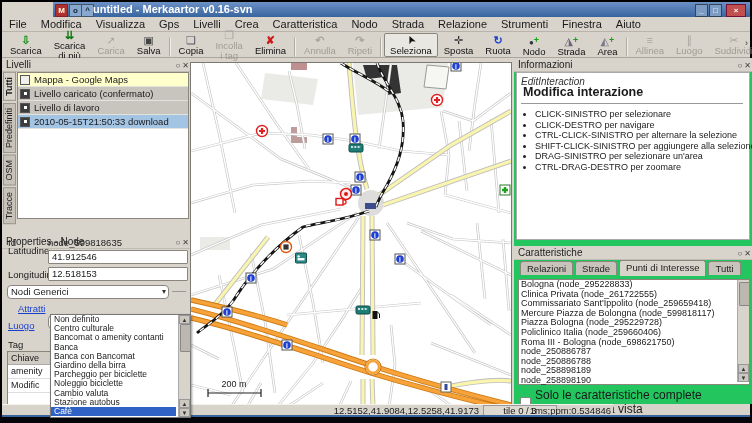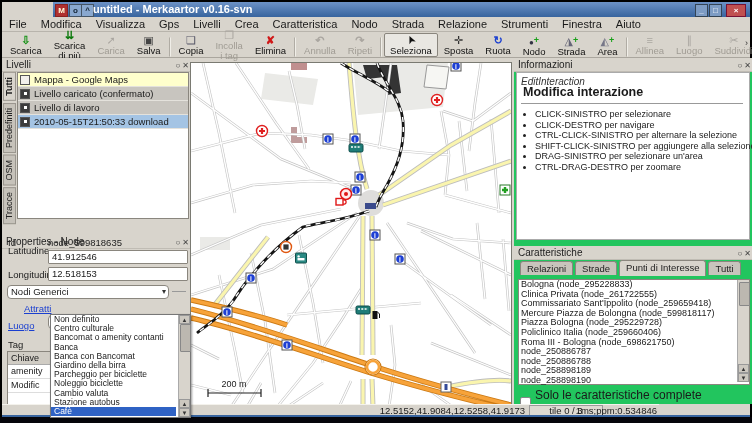--- a/index.html
+++ b/index.html
@@ -108,21 +108,21 @@
   .ftab{font-size:9.5px;padding:1px 6px;background:#c8c4bc;border:1px solid #8a867e;border-bottom:none;
     border-radius:3px 3px 0 0;margin-right:2px;color:#222;}
   .ftab[data-active="true"]{background:#d8d4cc;padding-bottom:3px;font-weight:normal;}
   #feat-list{left:4px;top:221px;width:230px;height:104px;background:#fff;border:1px solid #8a867e;}
   .feat-item{font-size:9px;line-height:9.6px;padding-left:2px;white-space:nowrap;overflow:hidden;width:212px;}
   #feat-scroll{position:absolute;right:0;top:0;width:11px;height:102px;background:#d8d4cc;border-left:1px solid #aaa;}
   #feat-check-row{left:6px;top:330px;display:flex;align-items:center;}
   .checkbox{width:9px;height:9px;background:#fff;border:1px solid #888;border-radius:2px;margin-right:4px;flex:none;}
   #feat-check-label{font-size:12px;}
   
-  #statusbar{left:0;top:402px;width:611px;height:11px;background:#d8d4cc;border-top:1px solid #f4f2ec;font-size:9.5px;padding-left:46px;}
+  #statusbar{left:0;top:402px;width:611px;height:11px;background:#d8d4cc;border-top:1px solid #f4f2ec;font-size:9.5px;}
   #st-coords{right:134px;top:0;line-height:11px;}
   #st-tile{right:56px;top:0;width:72px;height:9px;line-height:9px;text-align:center;
     background:#dedad2;border:1px solid #999;}
   #st-perf{right:2px;top:0;line-height:11px;}
   #winborder-b{left:0;top:413px;width:748px;height:2px;background:#38649e;}
   #taskbar{left:0;top:417px;width:752px;height:6px;background:#05050a;}
   svg text{font-family:"Liberation Sans",sans-serif;}
 </style>
 </head>
 <body>
@@ -299,21 +299,21 @@
         <span class="ph-btns"><span>○</span><span>✕</span></span>
       </div>
       <div class="abs flabel" style="left:6px;top:18px;">Id</div>
       <div class="abs flabel" style="left:46px;top:18px;">node_599818635</div>
       <div class="abs flabel" style="left:6px;top:26px;">Latitudine</div>
       <div class="abs field" style="left:46px;top:31px;width:132px;height:12px;">41.912546</div>
       <div class="abs flabel" style="left:6px;top:50px;">Longitudine</div>
       <div class="abs field" style="left:46px;top:48px;width:132px;height:12px;">12.518153</div>
       <div class="abs combo" style="left:5px;top:66px;width:143px;height:12px;">Nodi Generici</div>
       <div class="abs" style="left:170px;top:72px;width:14px;border-top:1px solid #999;"></div>
-      <div class="abs flink" style="left:22px;top:84px;">Attratti</div>
+      <div class="abs flink" style="left:16px;top:84px;">Attratti</div>
       <div class="abs combo" style="left:46px;top:82px;width:122px;height:12px;">Cafè</div>
       <div class="abs flink" style="left:6px;top:101px;">Luogo</div>
       <div class="abs flabel" style="left:6px;top:120px;">Tag</div>
       <div class="abs tagtable" style="left:5px;top:132px;width:178px;height:52px;">
         <div class="tag-hdr">Chiave</div>
         <div>
 
         <div class="tag-row">amenity</div>
               <div class="tag-row">Modific</div>
             </div>

